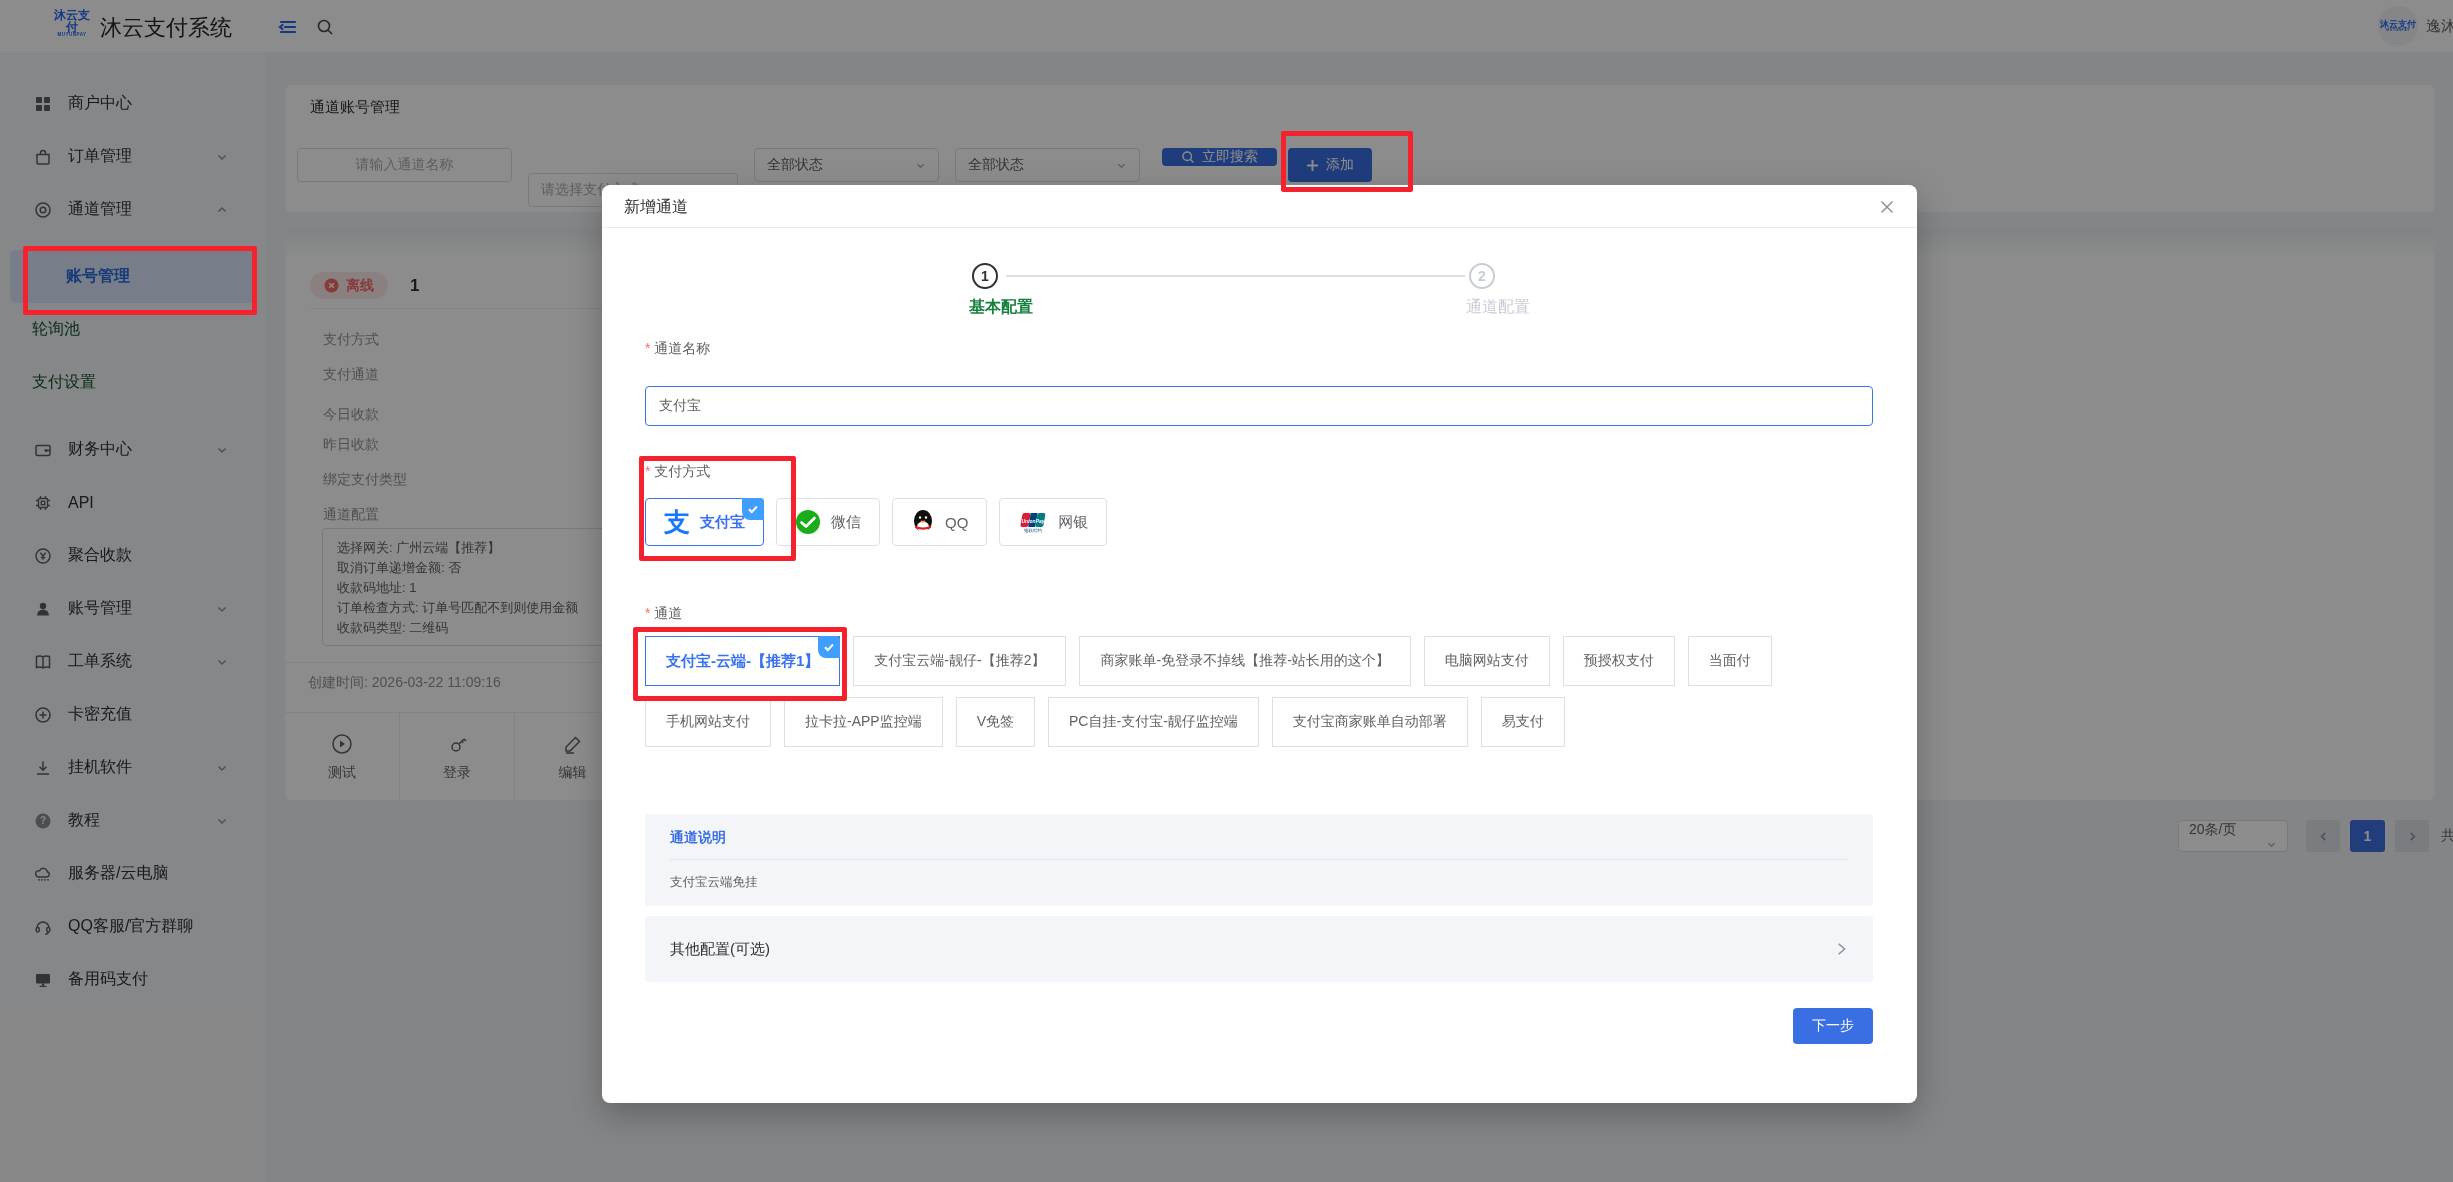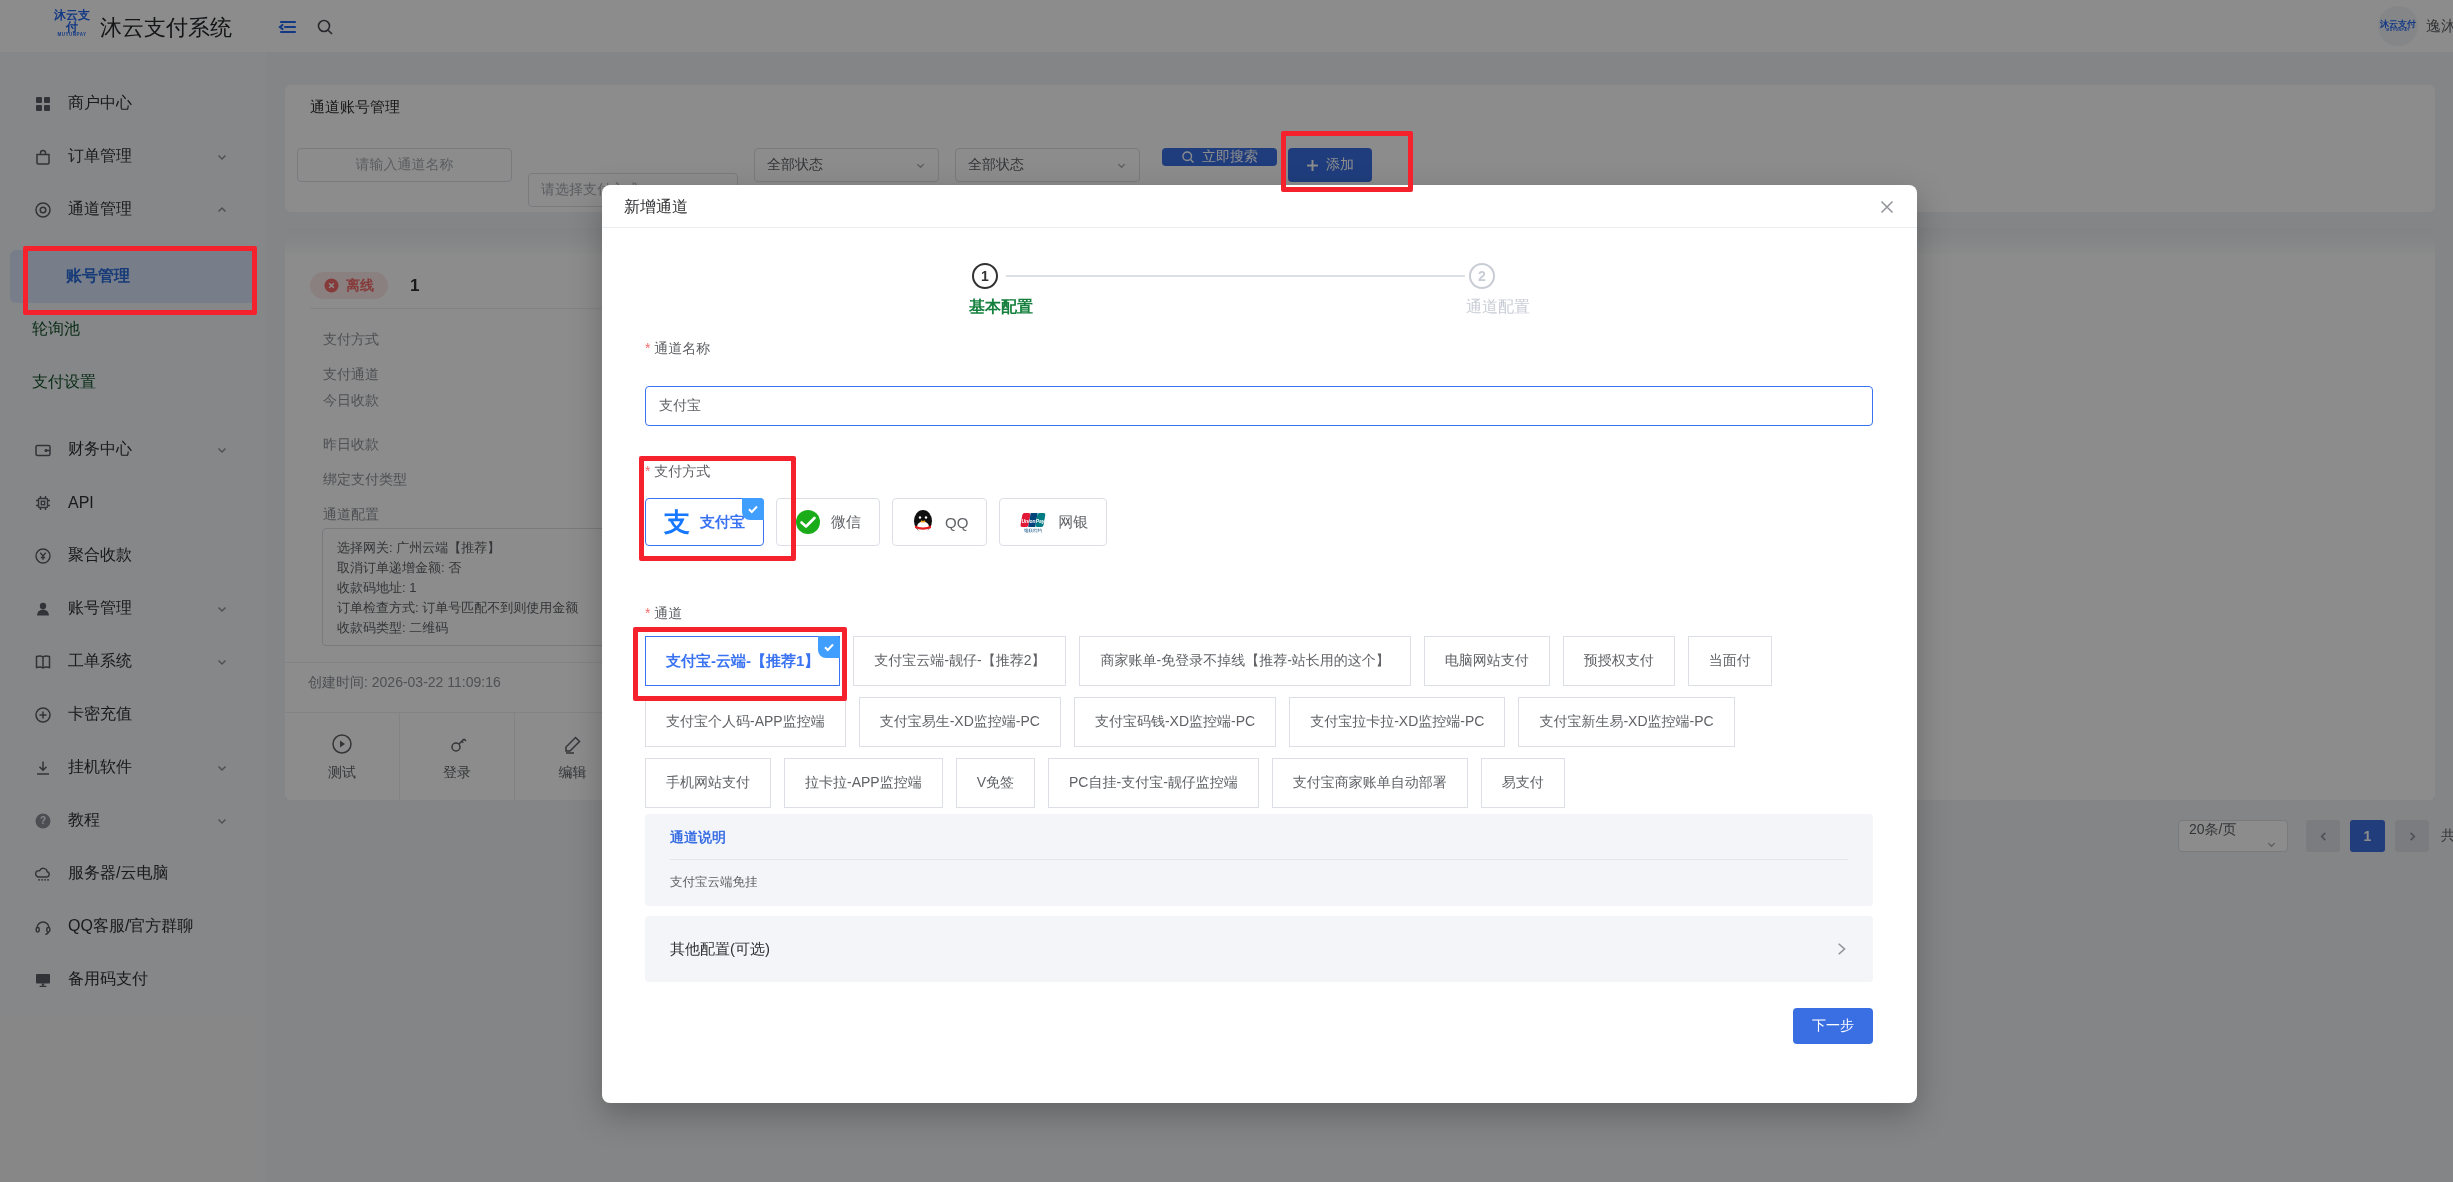--- a/index.html
+++ b/index.html
@@ -395,21 +395,21 @@
             <circle cx="8" cy="8" r="7.5" fill="#f56c6c"></circle>
             <path d="M5.5 5.5 L10.5 10.5 M10.5 5.5 L5.5 10.5" stroke="#fff" stroke-width="1.6"></path>
           </svg>
         <span>离线</span>
       </div>
       <div class="offline-count">1</div>
     </div>
     <div class="card2-div"></div>
     <div class="fld" style="top:103px">支付方式</div>
     <div class="fld" style="top:138px">支付通道</div>
-    <div class="fld" style="top:164px">今日收款</div>
+    <div class="fld" style="top:178px">今日收款</div>
     <div class="fld" style="top:208px">昨日收款</div>
     <div class="fld" style="top:243px">绑定支付类型</div>
     <div class="fld" style="top:278px">通道配置</div>
     <div class="cfg-box">
       <div>选择网关: 广州云端【推荐】</div>
       <div>取消订单递增金额: 否</div>
       <div>收款码地址: 1</div>
       <div>订单检查方式: 订单号匹配不到则使用金额</div>
       <div>收款码类型: 二维码</div>
     </div>
@@ -559,37 +559,20 @@
           </div>
         <div class="chan-btn">
             <span>预授权支付</span>
           </div>
         <div class="chan-btn">
             <span>当面付</span>
           </div>
       </div>
       <div class="chan-row">
         <div class="chan-btn">
-            <span>支付宝个人码-APP监控端</span>
-          </div>
-        <div class="chan-btn">
-            <span>支付宝易生-XD监控端-PC</span>
-          </div>
-        <div class="chan-btn">
-            <span>支付宝码钱-XD监控端-PC</span>
-          </div>
-        <div class="chan-btn">
-            <span>支付宝拉卡拉-XD监控端-PC</span>
-          </div>
-        <div class="chan-btn">
-            <span>支付宝新生易-XD监控端-PC</span>
-          </div>
-      </div>
-      <div class="chan-row">
-        <div class="chan-btn">
             <span>手机网站支付</span>
           </div>
         <div class="chan-btn">
             <span>拉卡拉-APP监控端</span>
           </div>
         <div class="chan-btn">
             <span>V免签</span>
           </div>
         <div class="chan-btn">
             <span>PC自挂-支付宝-靓仔监控端</span>

